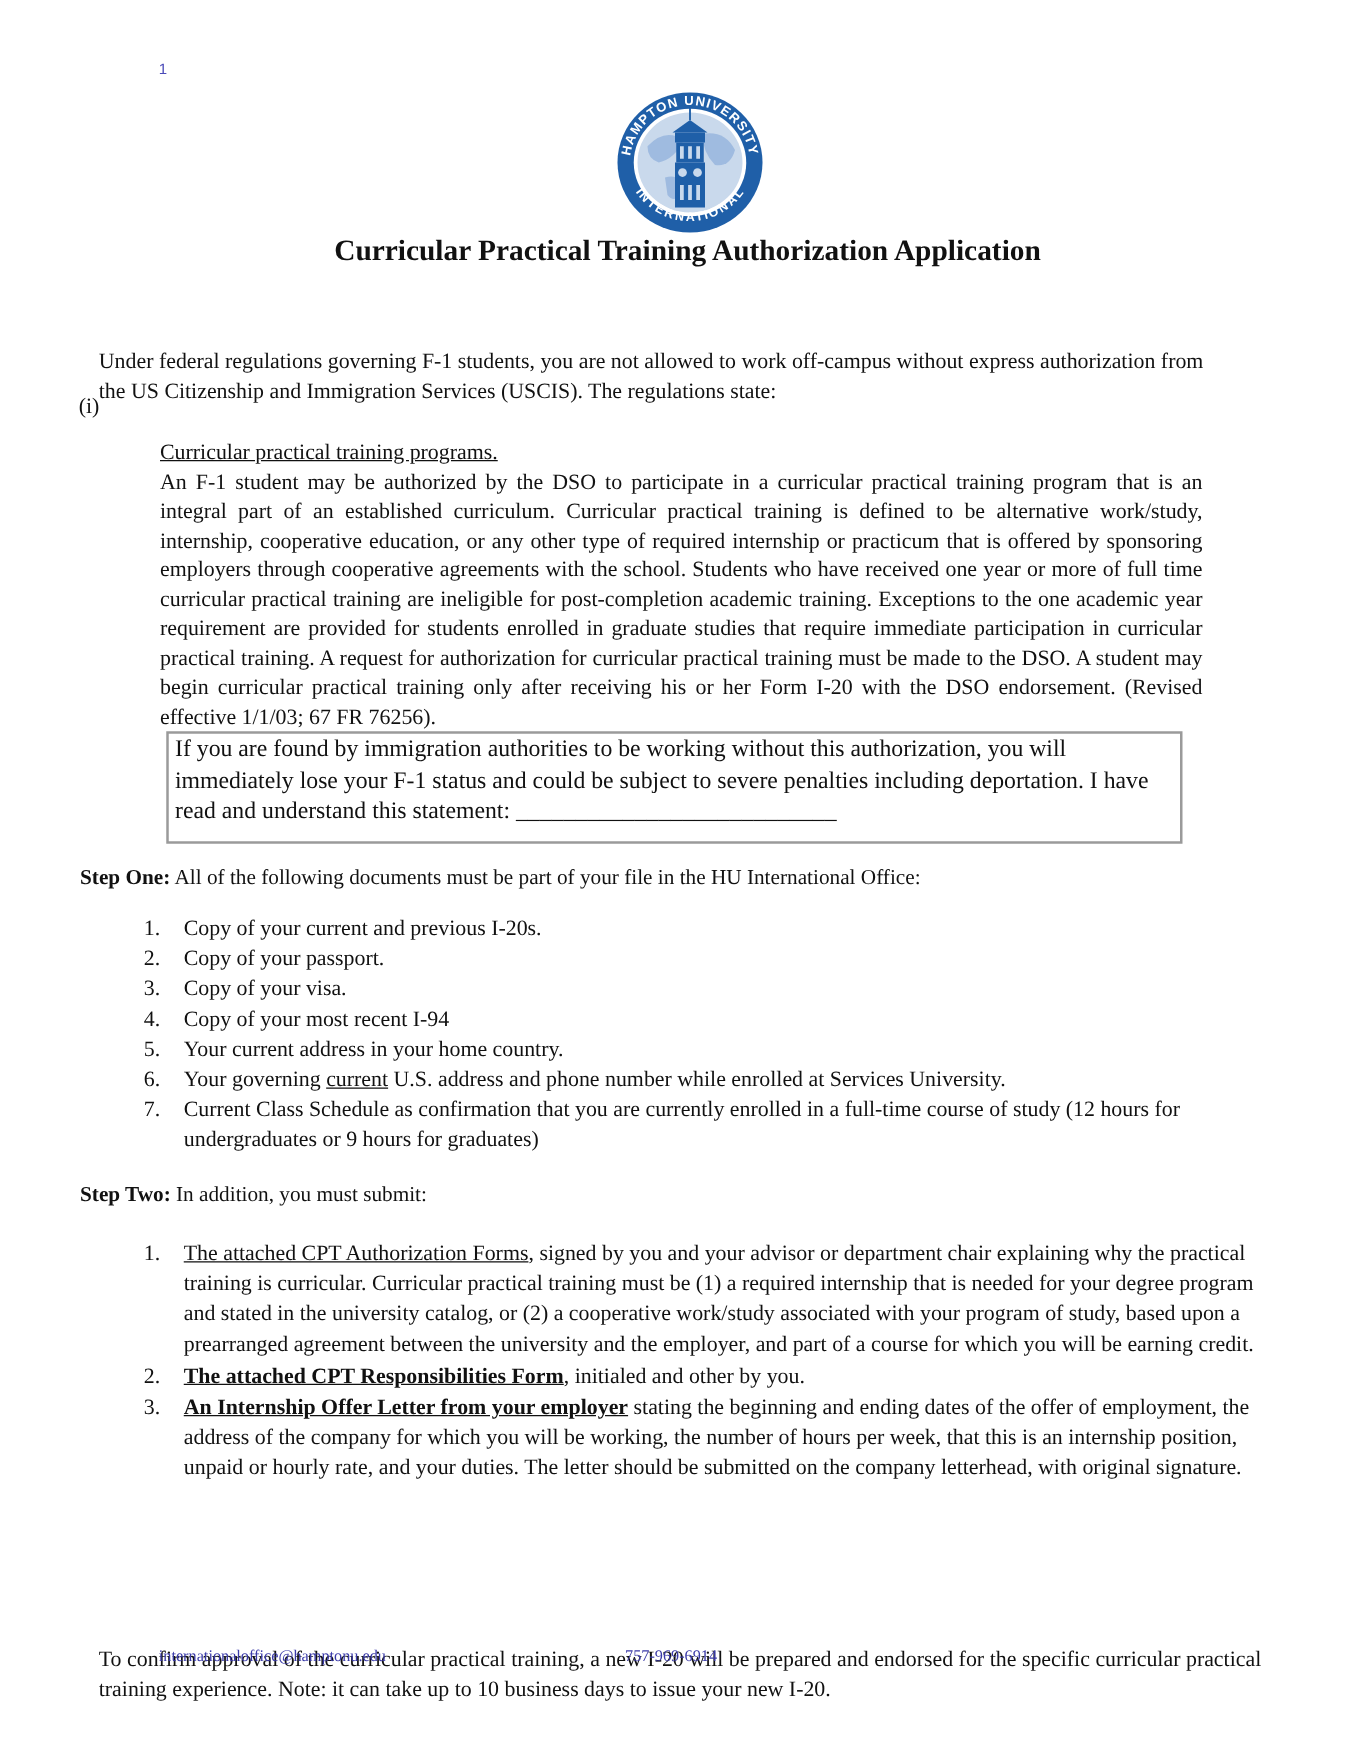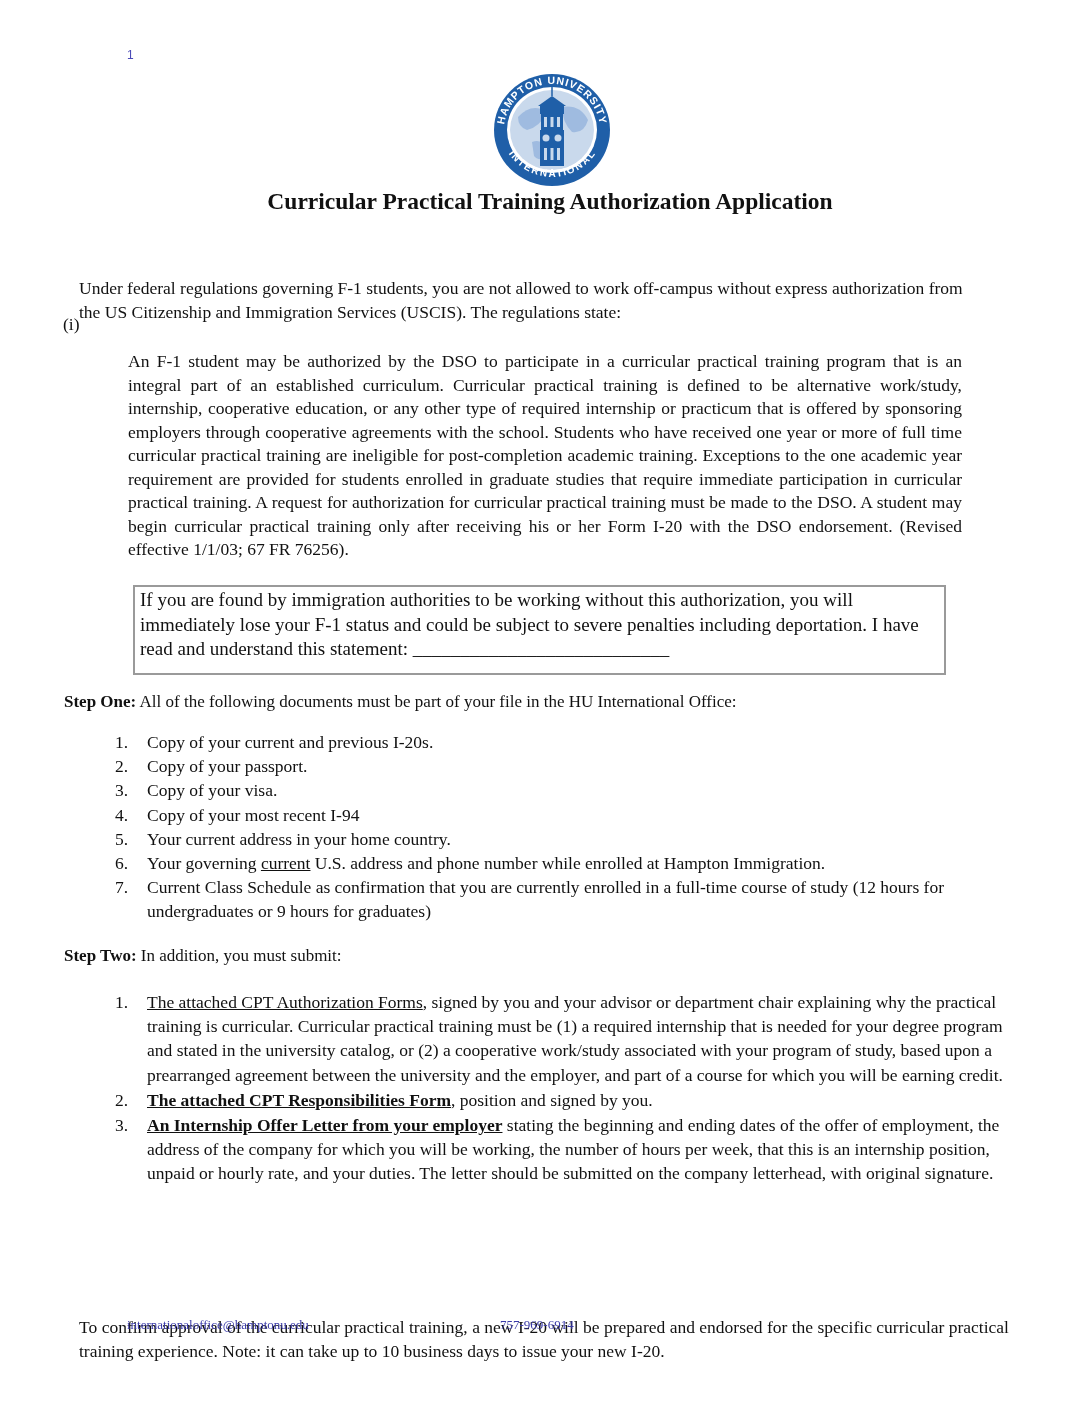--- a/index.html
+++ b/index.html
@@ -64,50 +64,51 @@
     </text>
   </svg>
 </div>
 
 <div class="abs title">Curricular Practical Training Authorization Application</div>
 
 <div class="abs para intro">Under federal regulations governing F-1 students, you are not allowed to work off-campus without express authorization from the US Citizenship and Immigration Services (USCIS). The regulations state:</div>
 
 <div class="abs reg-num">(i)</div>
 <div class="abs para reg">
+  <div class="u">Curricular practical training programs.</div>
   <div>An F-1 student may be authorized by the DSO to participate in a curricular practical training program that is an integral part of an established curriculum. Curricular practical training is defined to be alternative work/study, internship, cooperative education, or any other type of required internship or practicum that is offered by sponsoring employers through cooperative agreements with the school. Students who have received one year or more of full time curricular practical training are ineligible for post-completion academic training. Exceptions to the one academic year requirement are provided for students enrolled in graduate studies that require immediate participation in curricular practical training. A request for authorization for curricular practical training must be made to the DSO. A student may begin curricular practical training only after receiving his or her Form I-20 with the DSO endorsement. (Revised effective 1/1/03; 67 FR 76256).</div>
 </div>
 
 <div class="abs warn-box">
   <span>If you are found by immigration authorities to be working without this authorization, you will immediately lose your F-1 status and could be subject to severe penalties including deportation. I have read and understand this statement:</span>
   <span>___________________________</span>
 </div>
 
 <div class="abs step-head" style="top:692px;">
   <span class="b">Step One:</span>
   <span>All of the following documents must be part of your file in the HU International Office:</span>
 </div>
 
 <ol class="list s1">
   <li><span class="num">1.</span><span>Copy of your current and previous I-20s.</span></li>
   <li><span class="num">2.</span><span>Copy of your passport.</span></li>
   <li><span class="num">3.</span><span>Copy of your visa.</span></li>
   <li><span class="num">4.</span><span>Copy of your most recent I-94</span></li>
   <li><span class="num">5.</span><span>Your current address in your home country.</span></li>
-  <li><span class="num">6.</span><span>Your governing </span><span class="u">current</span><span> U.S. address and phone number while enrolled at Hampton Immigration.</span></li>
+  <li><span class="num">6.</span><span>Your governing </span><span class="u">current</span><span> U.S. address and phone number while enrolled at Services University.</span></li>
   <li><span class="num">7.</span><span>Current Class Schedule as confirmation that you are currently enrolled in a full-time course of study (12 hours for undergraduates or 9 hours for graduates)</span></li>
 </ol>
 
 <div class="abs step-head" style="top:946px;">
   <span class="b">Step Two:</span>
   <span>In addition, you must submit:</span>
 </div>
 
 <ol class="list s2">
   <li><span class="num">1.</span><span class="u">The attached CPT Authorization Forms</span><span>, signed by you and your advisor or department chair explaining why the practical training is curricular. Curricular practical training must be (1) a required internship that is needed for your degree program and stated in the university catalog, or (2) a cooperative work/study associated with your program of study, based upon a prearranged agreement between the university and the employer, and part of a course for which you will be earning credit.</span></li>
-  <li><span class="num">2.</span><span class="u b">The attached CPT Responsibilities Form</span><span>, position and signed by you.</span></li>
+  <li><span class="num">2.</span><span class="u b">The attached CPT Responsibilities Form</span><span>, initialed and other by you.</span></li>
   <li><span class="num">3.</span><span class="u b">An Internship Offer Letter from your employer</span><span> stating the beginning and ending dates of the offer of employment, the address of the company for which you will be working, the number of hours per week, that this is an internship position, unpaid or hourly rate, and your duties. The letter should be submitted on the company letterhead, with original signature.</span></li>
 </ol>
 
 <div class="abs para closing">To confirm approval of the curricular practical training, a new I-20 will be prepared and endorsed for the specific curricular practical training experience. Note: it can take up to 10 business days to issue your new I-20.</div>
 
 <div class="abs footer" style="left:127px;">internationaloffice@hamptonu.edu</div>
 <div class="abs footer" style="left:500px;">757-969-6914</div>
 
 </body></html>

